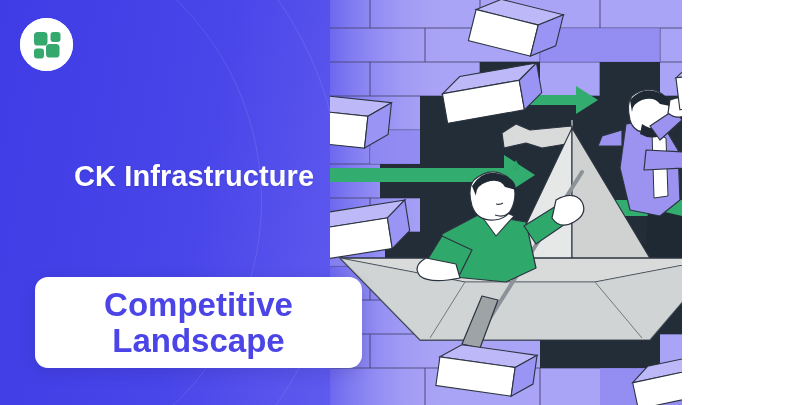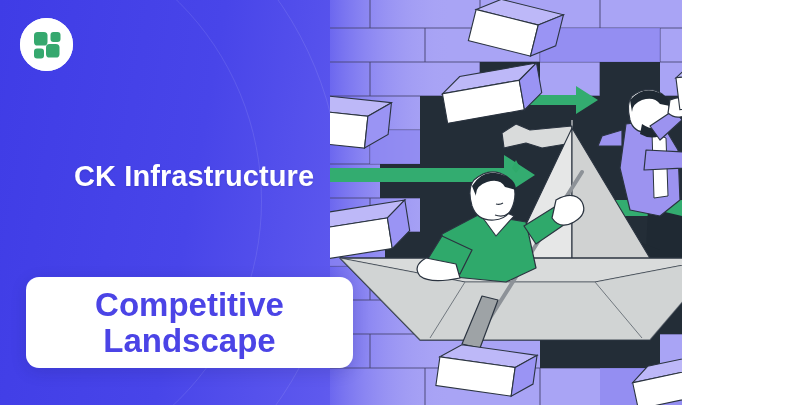--- a/index.html
+++ b/index.html
@@ -36,21 +36,21 @@
   #kicker{
     position:absolute;left:74px;top:160px;
     color:#ffffff;
     font-size:29px;font-weight:bold;letter-spacing:.1px;
     white-space:nowrap;
     text-shadow:0 1px 2px rgba(30,30,90,.18);
   }
 
   
   #title-card{
-    position:absolute;left:26px;top:277px;
+    position:absolute;left:35px;top:277px;
     width:327px;height:91px;
     background:#ffffff;border-radius:13px;
     box-shadow:0 4px 16px rgba(25,25,90,.16);
     display:flex;align-items:center;justify-content:center;
   }
   #title-text{
     color:#4b44e6;
     font-size:33px;font-weight:bold;line-height:1.07;
     text-align:center;
     white-space:pre-line;

